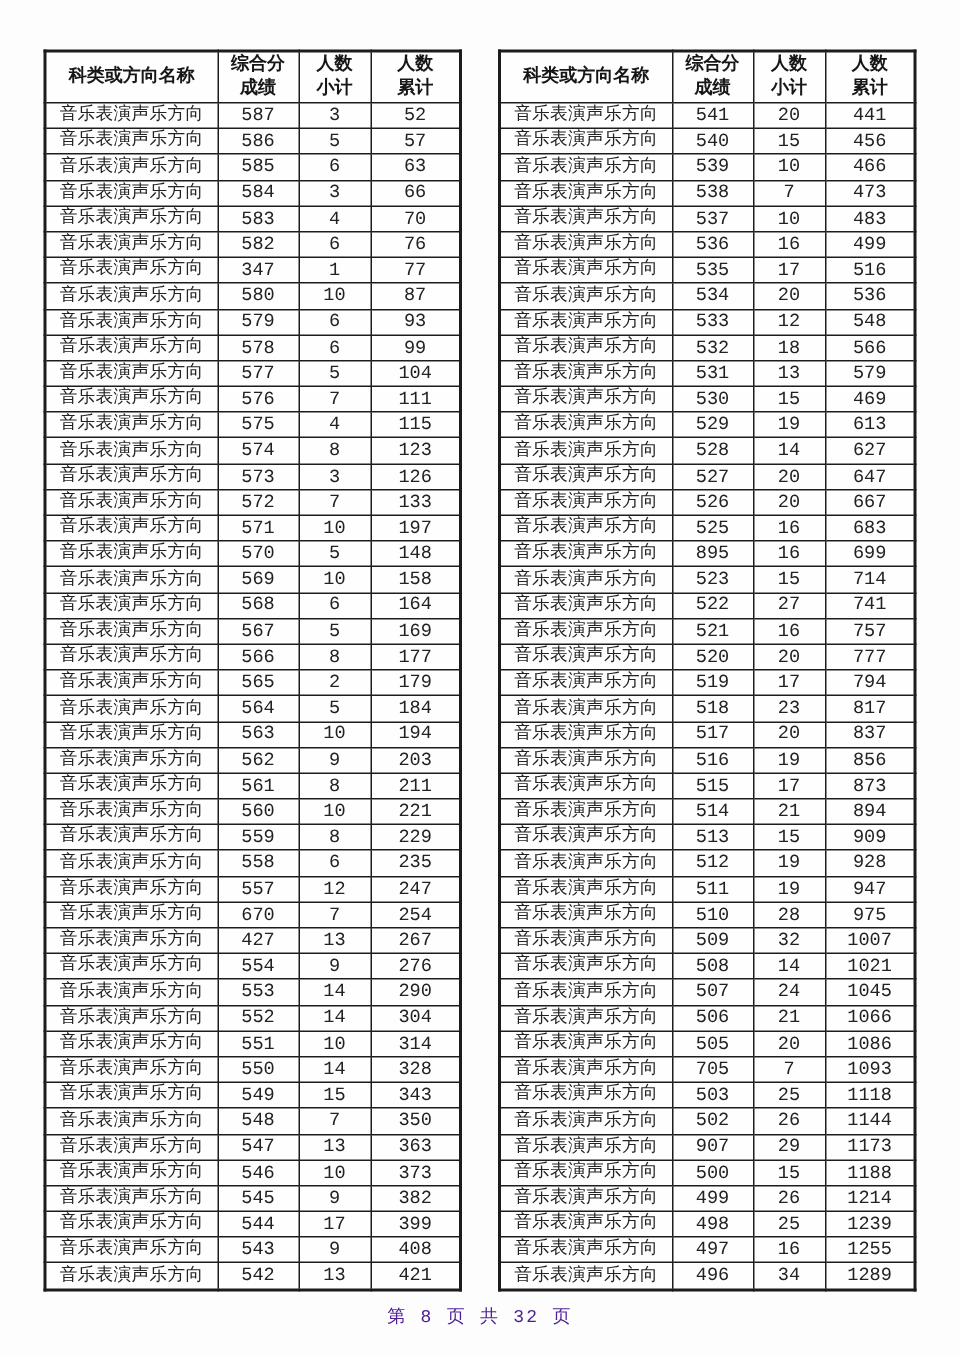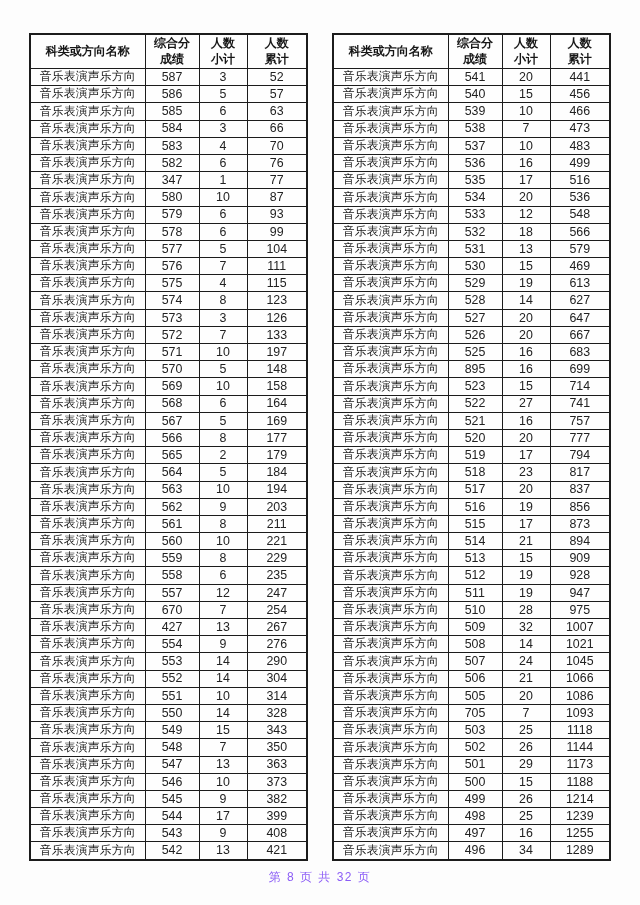--- a/index.html
+++ b/index.html
@@ -5,21 +5,21 @@
   html, body {
     margin: 0;
     padding: 0;
     background: #ffffff;
   }
   .page {
     position: relative;
     width: 640px;
     height: 905px;
     background: #fdfdfd;
-    font-family: Liberation Sans, sans-serif;
+    font-family: Liberation Mono, monospace;
     color: #1d1d1d;
     overflow: hidden;
   }
   .tables-wrap {
     display: flex;
     justify-content: center;
     gap: 24px;
     padding-top: 33px;
   }
   table.score-table {
@@ -56,21 +56,21 @@
     letter-spacing: 0.2px;
   }
   .footer {
     position: absolute;
     left: 0;
     top: 869px;
     width: 100%;
     text-align: center;
     font-size: 12px;
     letter-spacing: 1.5px;
-    color: #8b5cf6;
+    color: #4c1d95;
   }
 </style>
 </head>
 <body>
 
 <div class="page">
   <div class="tables-wrap">
 
     <table class="score-table">
       <colgroup>
@@ -624,21 +624,21 @@
             <td>1118</td>
           </tr>
           <tr>
             <td>音乐表演声乐方向</td>
             <td>502</td>
             <td>26</td>
             <td>1144</td>
           </tr>
           <tr>
             <td>音乐表演声乐方向</td>
-            <td>501</td>
+            <td>907</td>
             <td>29</td>
             <td>1173</td>
           </tr>
           <tr>
             <td>音乐表演声乐方向</td>
             <td>500</td>
             <td>15</td>
             <td>1188</td>
           </tr>
           <tr>

